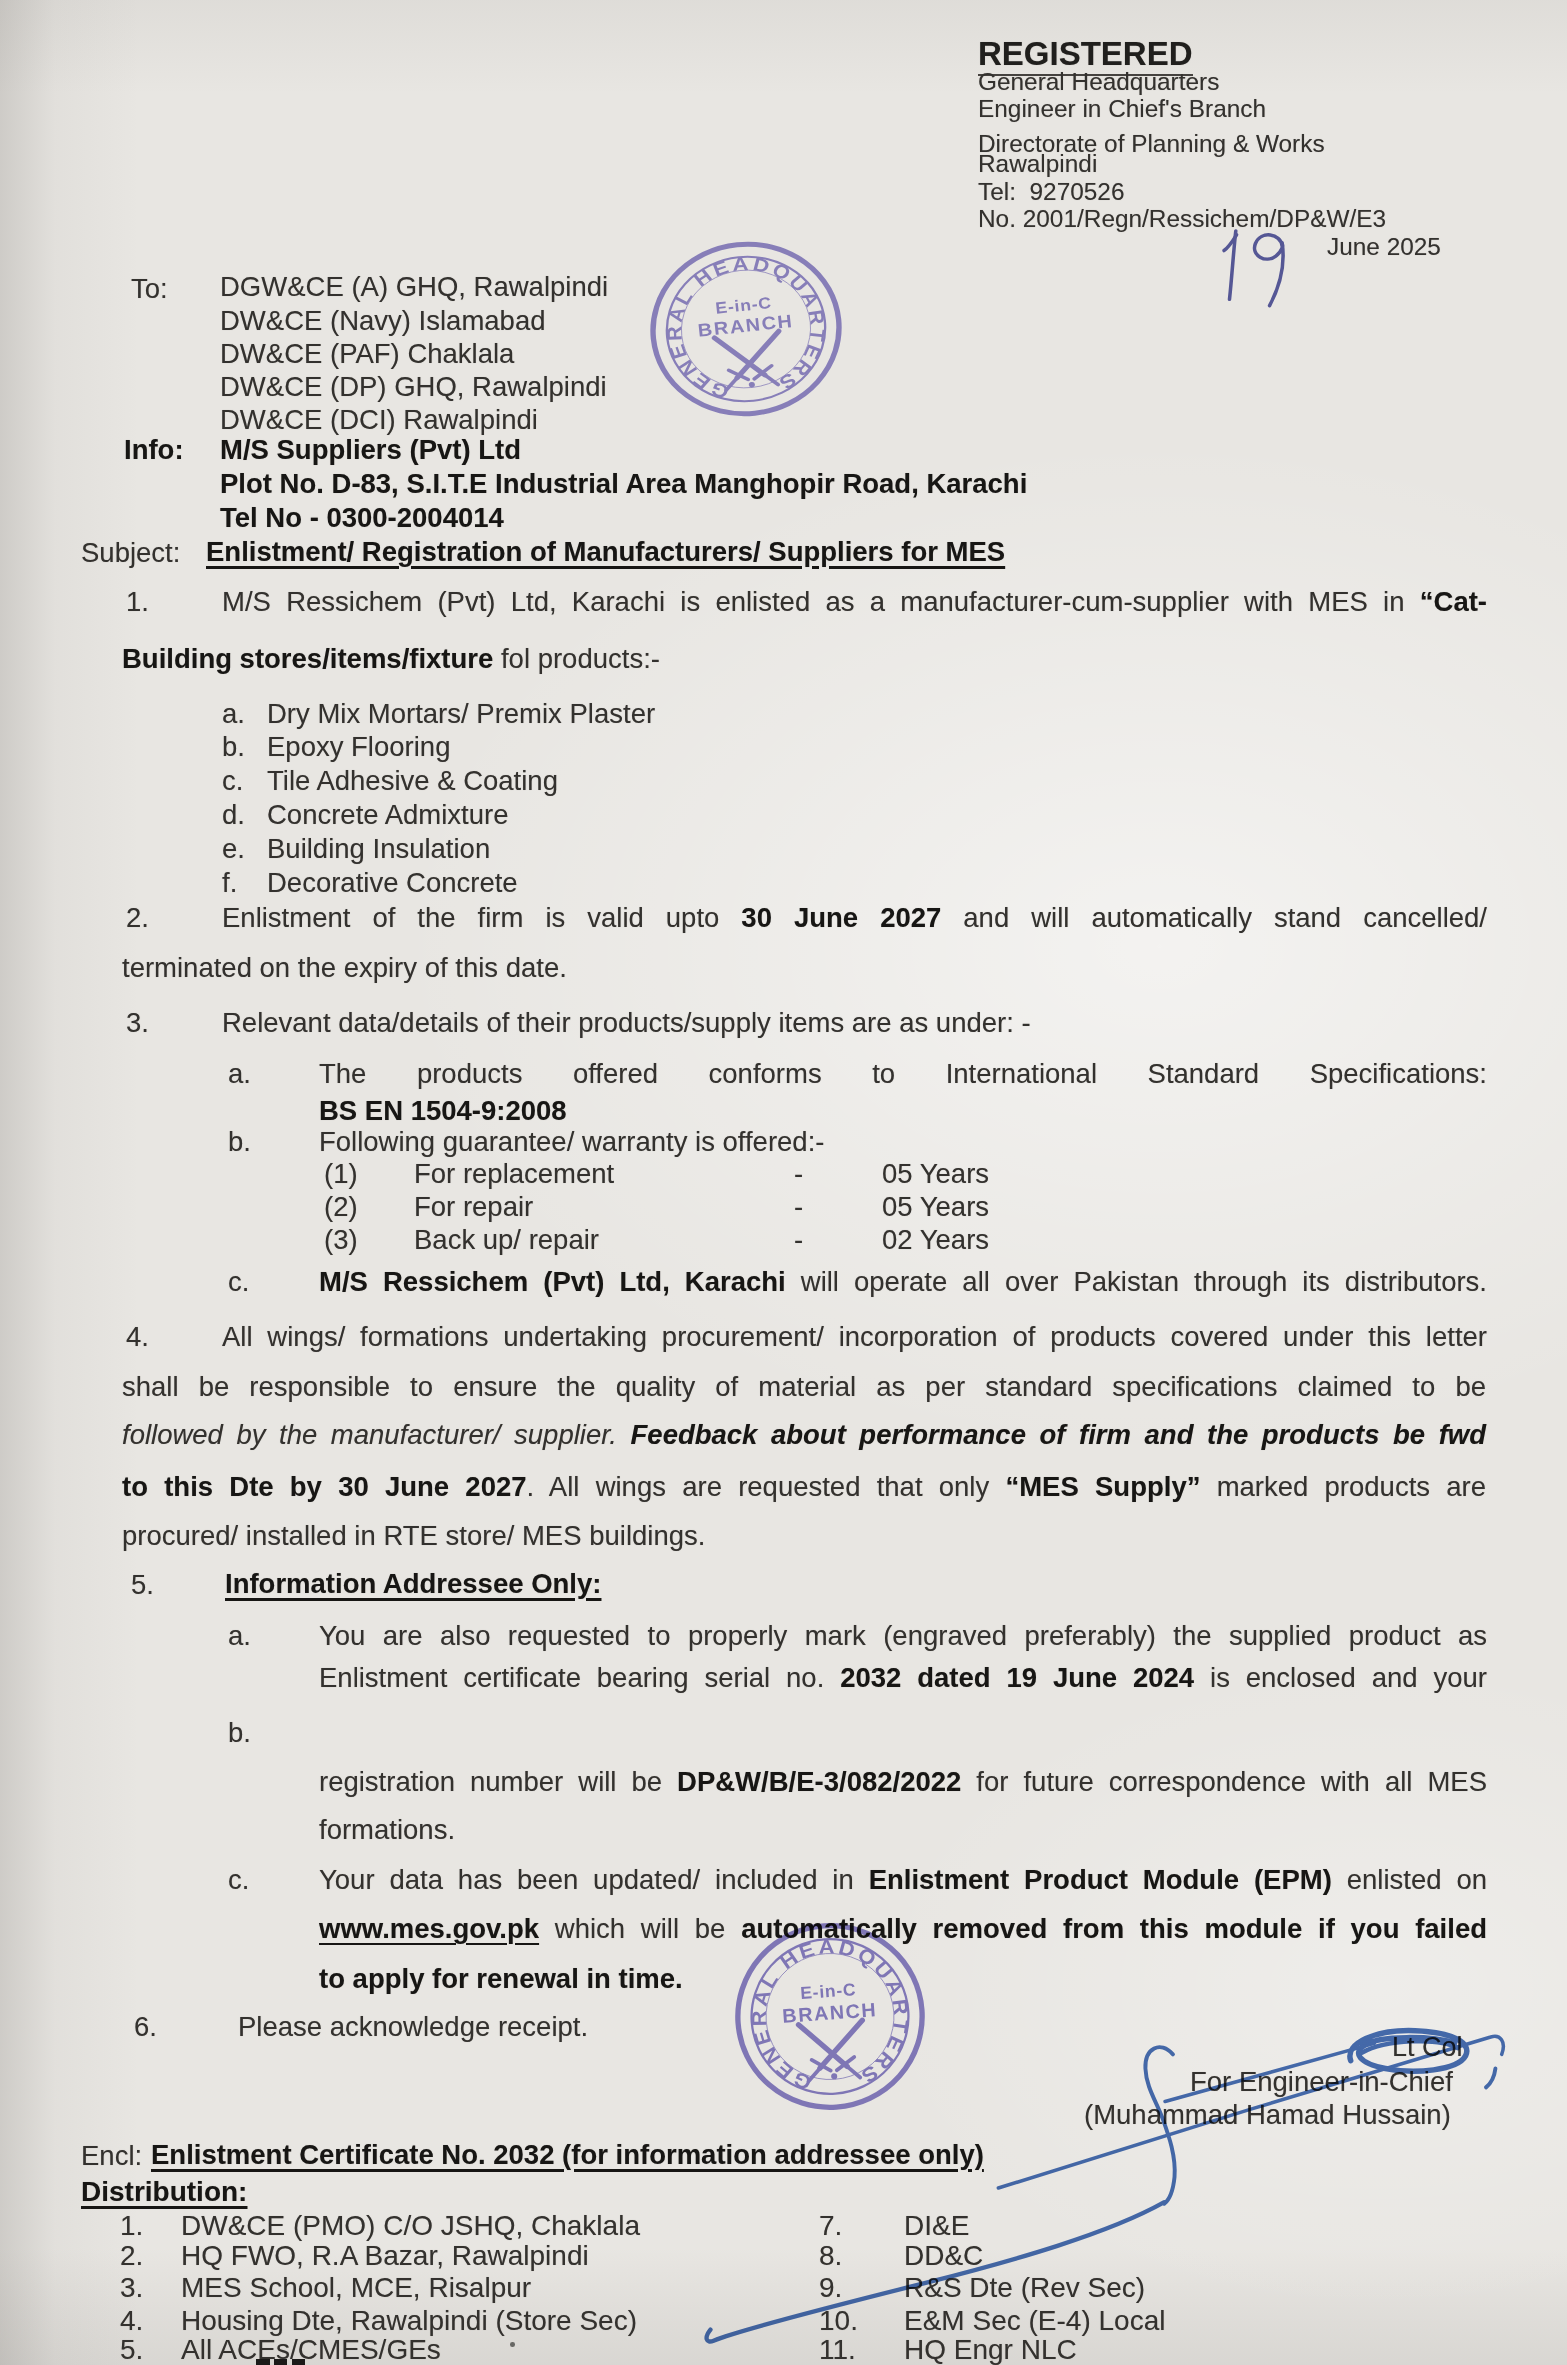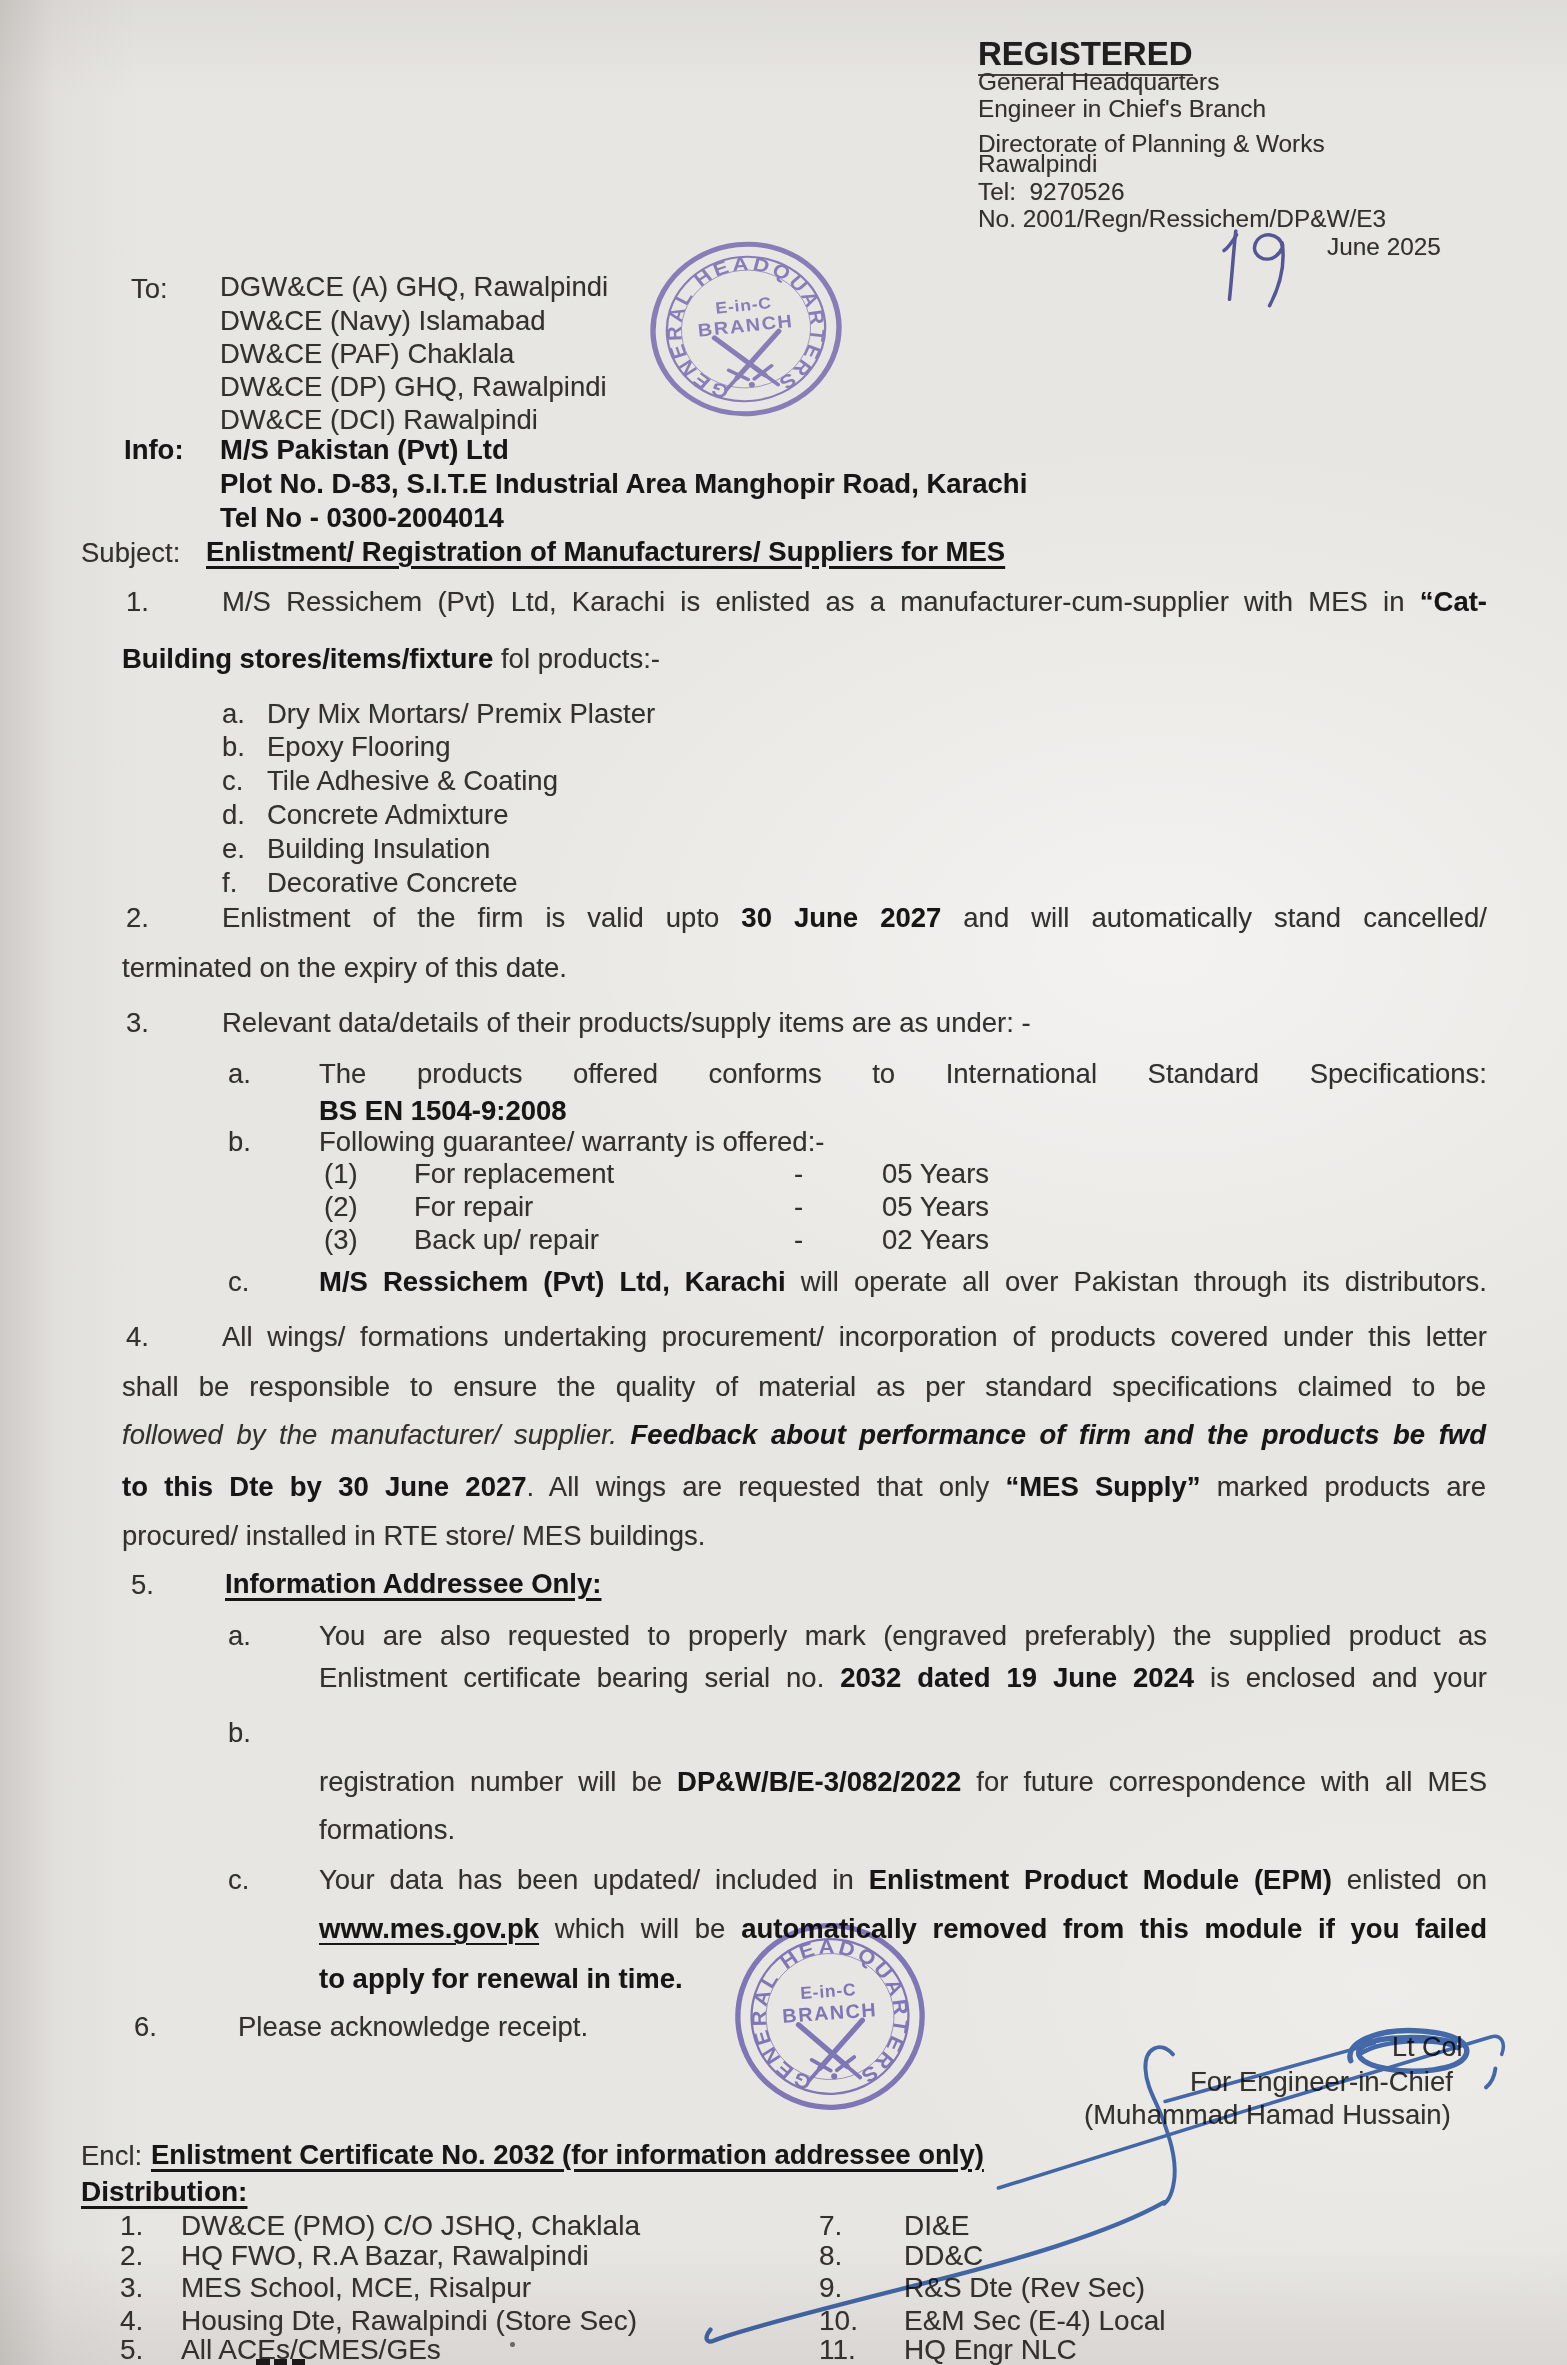--- a/index.html
+++ b/index.html
@@ -49,21 +49,21 @@
   </svg>
 
   <div class="t" style="left:131px; top:273px;">To:</div>
   <div class="t" style="left:220px; top:271px;">DGW&amp;CE (A) GHQ, Rawalpindi</div>
   <div class="t" style="left:220px; top:305px;">DW&amp;CE (Navy) Islamabad</div>
   <div class="t" style="left:220px; top:338px;">DW&amp;CE (PAF) Chaklala</div>
   <div class="t" style="left:220px; top:371px;">DW&amp;CE (DP) GHQ, Rawalpindi</div>
   <div class="t" style="left:220px; top:404px;">DW&amp;CE (DCI) Rawalpindi</div>
 
   <div class="t b" style="left:124px; top:434px;">Info:</div>
-  <div class="t b" style="left:220px; top:434px;">M/S Pakistan (Pvt) Ltd</div>
+  <div class="t b" style="left:220px; top:434px;">M/S Suppliers (Pvt) Ltd</div>
   <div class="t b" style="left:220px; top:468px;">Plot No. D-83, S.I.T.E Industrial Area Manghopir Road, Karachi</div>
   <div class="t b" style="left:220px; top:502px;">Tel No - 0300-2004014</div>
 
   <div class="t" style="left:81px; top:537px;">Subject:</div>
   <div class="t b u" style="left:206px; top:536px; text-decoration-thickness:3.1px;">Enlistment/ Registration of Manufacturers/ Suppliers for MES</div>
 
   <div class="t" style="left:126px; top:586px;">1.</div>
   <div class="t j" style="left:222px; top:586px; width:1265px;"><span>M/S Ressichem (Pvt) Ltd, Karachi is enlisted as a manufacturer-cum-supplier with MES in </span><span class="b">“Cat-</span></div>
   <div class="t" style="left:122px; top:643px;"><span class="b">Building stores/items/fixture</span><span> fol products:-</span></div>
 

